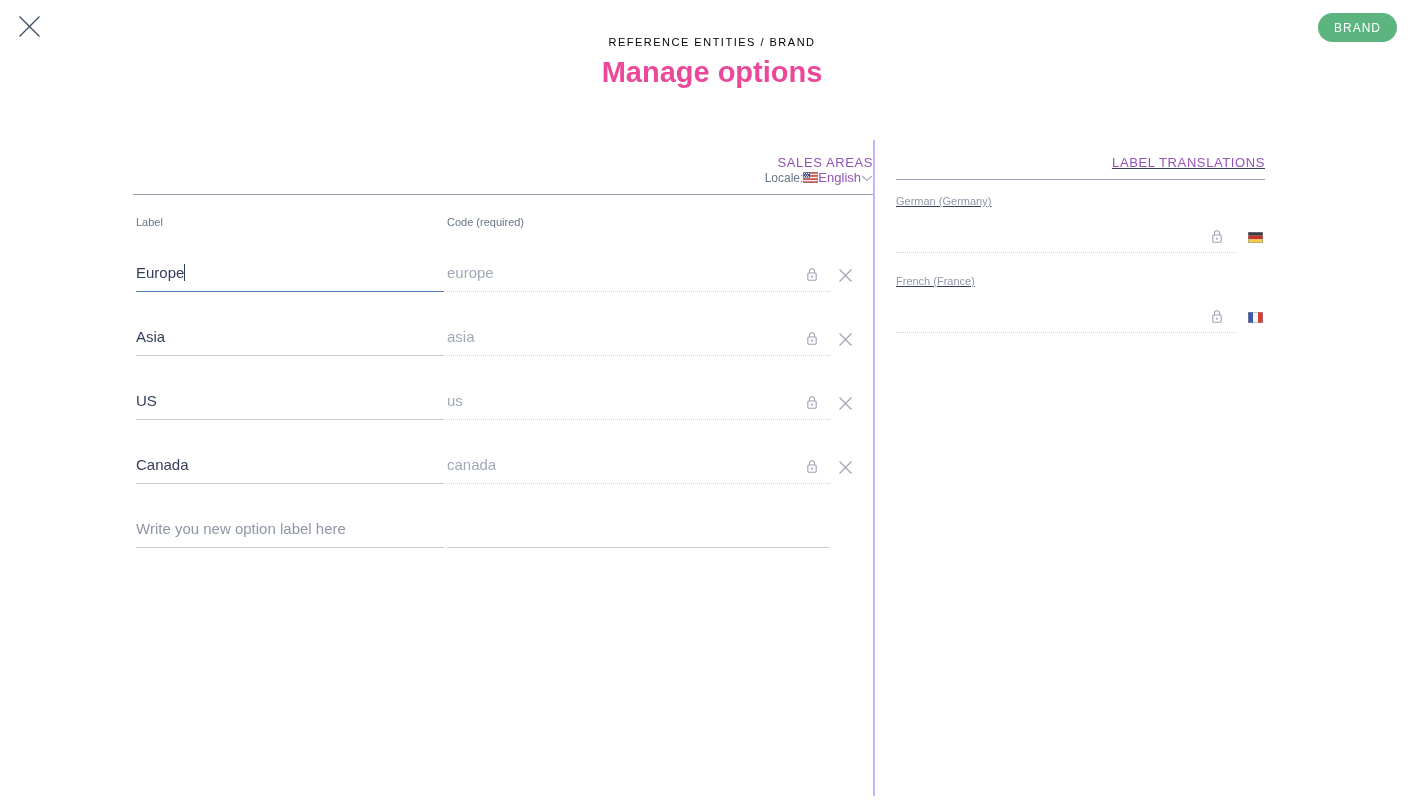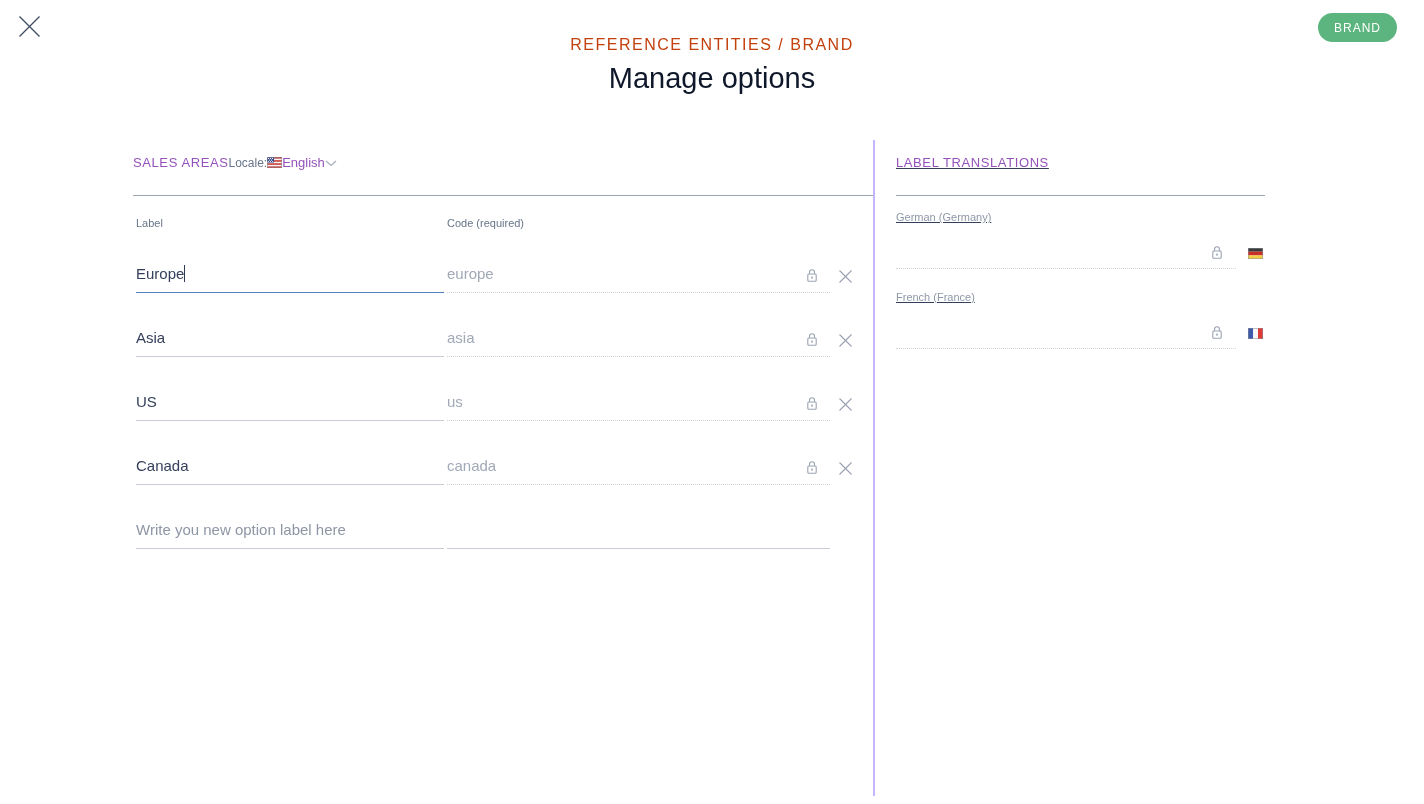--- a/index.html
+++ b/index.html
@@ -12,43 +12,43 @@
   }
 
   
   .header { position:relative; height:140px; }
   .close-btn {
     position:absolute; left:17px; top:15px;
     width:24px; height:24px; background:none; border:none; padding:0; cursor:pointer;
   }
   .titles { text-align:center; padding-top:36px; }
   .breadcrumb {
-    font-size:16px; letter-spacing:1.5px; color:#c2410c; font-weight:400;
+    font-size:11px; letter-spacing:1.5px; color:#000000; font-weight:400;
   }
   .page-title {
-    margin-top:8px; font-size:29px; color:#0f172a; font-weight:400;
+    margin-top:8px; font-size:29px; color:#ec4899; font-weight:700;
   }
   .save-btn {
     position:absolute; right:27px; top:13px;
     height:29px; padding:0 16px; border:none; border-radius:15px;
     background:#5CB57E; color:#ffffff; font-size:12px; letter-spacing:1px;
     font-family:"Liberation Sans", sans-serif; cursor:pointer;
   }
 
   
   .main { display:flex; align-items:stretch; padding-left:133px; height:656px; }
   .left-panel { width:740px; flex:none; }
   .right-panel {
     flex:none; width:392px;
     border-left:2px solid #c4b5fd; padding-left:21px;text-decoration:underline;
   }
 
   .section-header {
     display:flex; justify-content:flex-start; align-items:flex-end;
-    border-bottom:1px solid #9DA4B3; padding:15px 0 25px 0;
+    border-bottom:1px solid #9DA4B3; padding:15px 0 9px 0;flex-direction:column;
   }
   .section-title {
     color:#9452BA; font-size:13px; letter-spacing:0.6px; font-weight:400;
   }
   .locale-switcher {
     display:flex; align-items:center; font-size:12px; color:#67768A; cursor:pointer;
   }
   .locale-switcher .locale-value { color:#9452BA; font-size:13px; }
   .flag { display:inline-block; line-height:0; }
 

